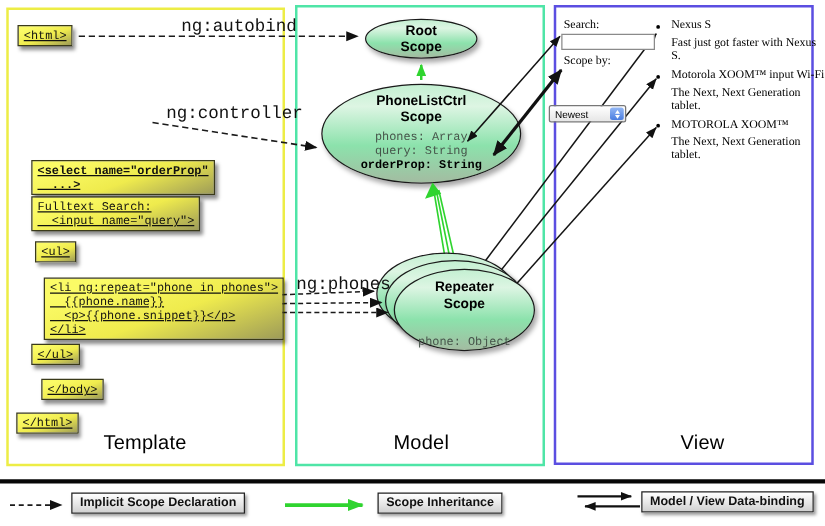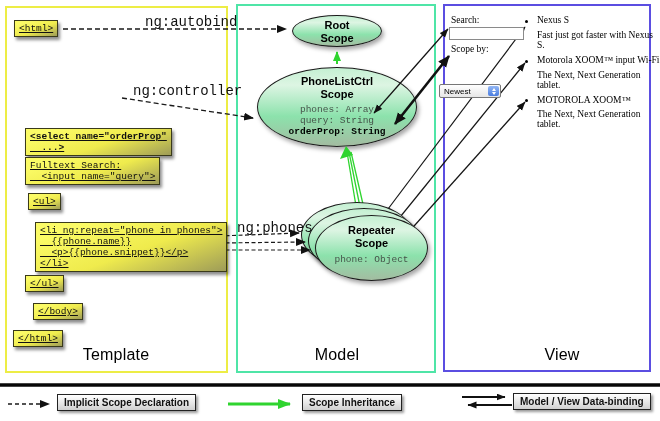--- a/index.html
+++ b/index.html
@@ -85,21 +85,21 @@
     <div class="scope-prop" style="margin-top:2px;">phones: Array</div>
     <div class="scope-prop">query: String</div>
     <div class="scope-prop bold">orderProp: String</div>
   </div>
 
   <div class="scope" style="left:301px;top:202px;width:112px;height:66px;"></div>
   <div class="scope" style="left:308px;top:208px;width:112px;height:66px;"></div>
   <div class="scope" style="left:315px;top:215px;width:113px;height:66px;padding-top:8px;">
     <div class="scope-title">Repeater
 Scope</div>
-    <div class="scope-prop" style="margin-top:3px;">phone: Object</div>
+    <div class="scope-prop" style="margin-top:17px;">phone: Object</div>
   </div>
 
   <div class="code" style="left:14px;top:20px;">&lt;html&gt;</div>
   <div class="code bold" style="left:25px;top:128px;">&lt;select name="orderProp"
   ...&gt;</div>
   <div class="code" style="left:25px;top:157px;">Fulltext Search:
   &lt;input name="query"&gt;</div>
   <div class="code" style="left:28px;top:193px;">&lt;ul&gt;</div>
   <div class="code" style="left:35px;top:222px;">&lt;li ng:repeat="phone in phones"&gt;
   {{phone.name}}

